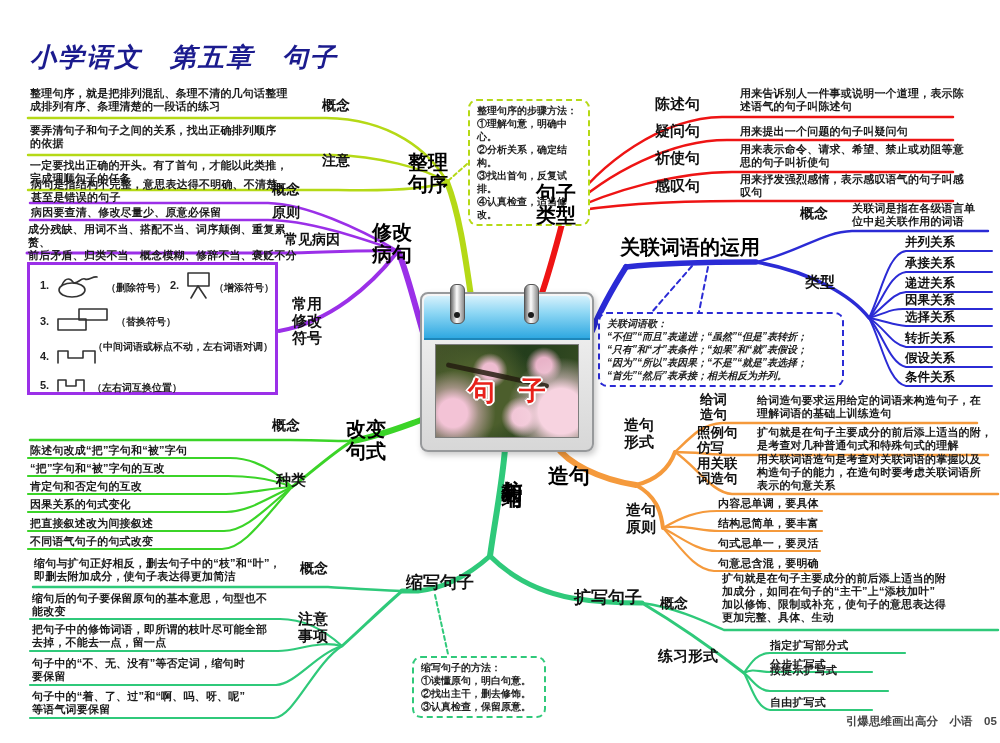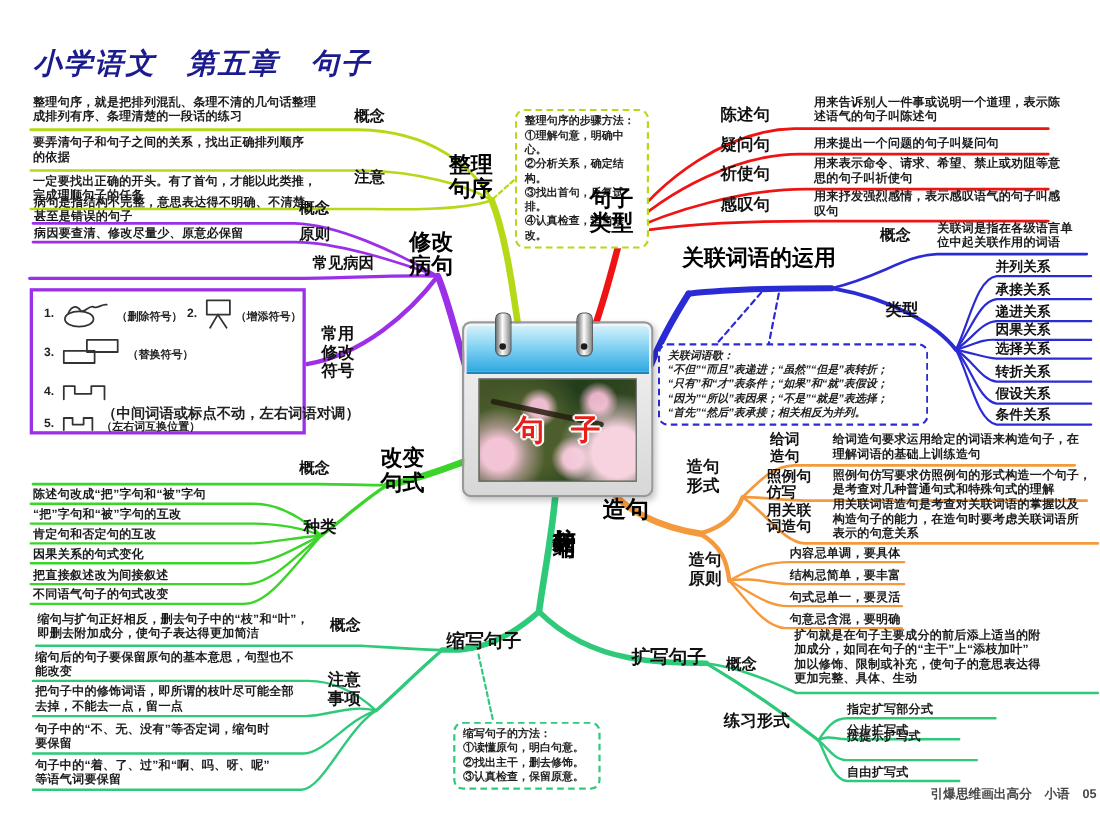--- a/index.html
+++ b/index.html
@@ -4,21 +4,21 @@
 <style>
   html,body{margin:0;padding:0;background:#fff;}
   #stage{position:relative;width:1000px;height:743px;background:#fff;overflow:hidden;
          font-family:"Liberation Sans",sans-serif;}
   svg.curves{position:absolute;left:0;top:0;z-index:1;}
   .leaf{position:absolute;z-index:2;font-size:11px;font-weight:600;color:#1b1b1b;
         line-height:1.18;white-space:pre-line;letter-spacing:.2px;}
   .lbl{position:absolute;z-index:2;font-size:14px;font-weight:700;color:#111;
        line-height:1.12;white-space:pre-line;}
   .topic{position:absolute;z-index:2;font-size:20px;font-weight:700;color:#000;
-         line-height:1.1;white-space:pre-line;}
+         line-height:1.1;white-space:pre-line;margin-top:12px;}
   .tname{position:absolute;z-index:2;font-size:15px;font-weight:700;color:#111;text-align:right;}
   .rel{position:absolute;z-index:2;font-size:12.5px;font-weight:700;color:#111;}
   .note{position:absolute;z-index:2;font-size:10px;font-weight:700;color:#222;
         line-height:1.3;white-space:pre-line;border-radius:9px;background:#fff;padding:3px 7px;}
   .note.lime{border:2px dashed #b5d916;}
   .note.blue{border:2px dashed #2b2bd5;font-style:italic;}
   .note.teal{border:2px dashed #2fc97a;}
   .symbox{position:absolute;z-index:2;border:3px solid #9b30e8;background:#fff;
           box-sizing:border-box;}
   .symnum{position:absolute;font-size:11px;font-weight:700;color:#222;}
@@ -157,20 +157,22 @@
 ①理解句意，明确中心。
 ②分析关系，确定结构。
 ③找出首句，反复试排。
 ④认真检查，适当修改。</div>
 
   <div class="leaf" style="left:31px;top:178px;width:270px">病句是指结构不完整，意思表达得不明确、不清楚，
 甚至是错误的句子</div>
   <div class="lbl" style="left:272px;top:182px">概念</div>
   <div class="leaf" style="left:31px;top:206px;width:250px">病因要查清、修改尽量少、原意必保留</div>
   <div class="lbl" style="left:272px;top:205px">原则</div>
+  <div class="leaf" style="left:28px;top:223px;width:270px">成分残缺、用词不当、搭配不当、词序颠倒、重复累赘、
+前后矛盾、归类不当、概念模糊、修辞不当、褒贬不分</div>
   <div class="lbl" style="left:284px;top:232px">常见病因</div>
   <div class="topic" style="left:372px;top:209px">修改
 病句</div>
   <div class="lbl" style="left:292px;top:296px;font-size:15px">常用
 修改
 符号</div>
 
   <div class="symbox" style="left:27px;top:262px;width:251px;height:133px">
     <span class="symnum" style="left:10px;top:14px">1.</span>
     <svg class="symg" style="left:26px;top:8px" width="44" height="26">
@@ -187,21 +189,21 @@
     <span class="symnum" style="left:10px;top:50px">3.</span>
     <svg class="symg" style="left:26px;top:42px" width="54" height="26">
       <rect x="23" y="2" width="28" height="11"></rect>
       <rect x="2" y="12" width="28" height="11"></rect>
     </svg>
     <span class="symlab" style="left:86px;top:50px">（替换符号）</span>
     <span class="symnum" style="left:10px;top:85px">4.</span>
     <svg class="symg" style="left:26px;top:80px" width="42" height="20">
       <path d="M2,18 L2,6 L12,6 L12,13 L27,13 L27,6 L39,6 L39,18"></path>
     </svg>
-    <span class="symlab" style="left:63px;top:102px;font-size:13px">（中间词语或标点不动，左右词语对调）</span>
+    <span class="symlab" style="left:63px;top:75px;font-size:10px">（中间词语或标点不动，左右词语对调）</span>
     <span class="symnum" style="left:10px;top:114px">5.</span>
     <svg class="symg" style="left:26px;top:110px" width="30" height="18">
       <path d="M2,16 L2,5 L10,5 L10,11 L20,11 L20,5 L28,5 L28,16"></path>
     </svg>
     <span class="symlab" style="left:62px;top:116px">（左右词互换位置）</span>
   </div>
 
   <div class="lbl" style="left:272px;top:418px">概念</div>
   <div class="topic" style="left:346px;top:406px">改变
 句式</div>
@@ -280,21 +282,21 @@
 
   <div class="topic" style="left:548px;top:452px;font-size:21px">造句</div>
   <div class="lbl" style="left:624px;top:417px;font-size:15px">造句
 形式</div>
   <div class="lbl" style="left:700px;top:392px;font-size:13.5px">给词
 造句</div>
   <div class="leaf" style="left:757px;top:394px;width:235px">给词造句要求运用给定的词语来构造句子，在
 理解词语的基础上训练造句</div>
   <div class="lbl" style="left:697px;top:425px;font-size:13.5px">照例句
 仿写</div>
-  <div class="leaf" style="left:757px;top:426px;width:240px">照例句仿写要求仿照例句的形式构造一个句子，
+  <div class="leaf" style="left:757px;top:426px;width:240px">扩句就是在句子主要成分的前后添上适当的附，
 是考查对几种普通句式和特殊句式的理解</div>
   <div class="lbl" style="left:697px;top:456px;font-size:13.5px">用关联
 词造句</div>
   <div class="leaf" style="left:757px;top:453px;width:235px">用关联词语造句是考查对关联词语的掌握以及
 构造句子的能力，在造句时要考虑关联词语所
 表示的句意关系</div>
   <div class="lbl" style="left:626px;top:502px;font-size:15px">造句
 原则</div>
   <div class="leaf" style="left:718px;top:497px">内容忌单调，要具体</div>
   <div class="leaf" style="left:718px;top:517px">结构忌简单，要丰富</div>

